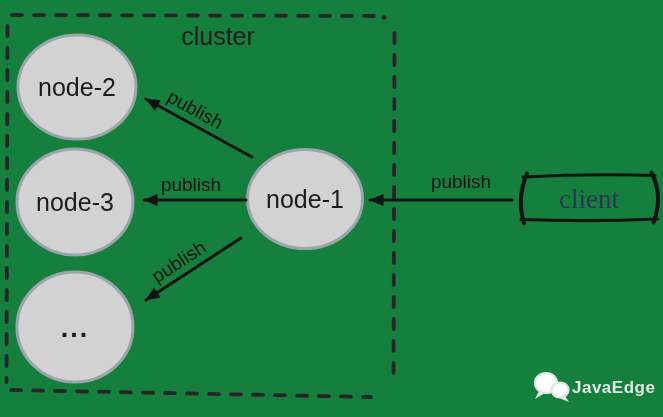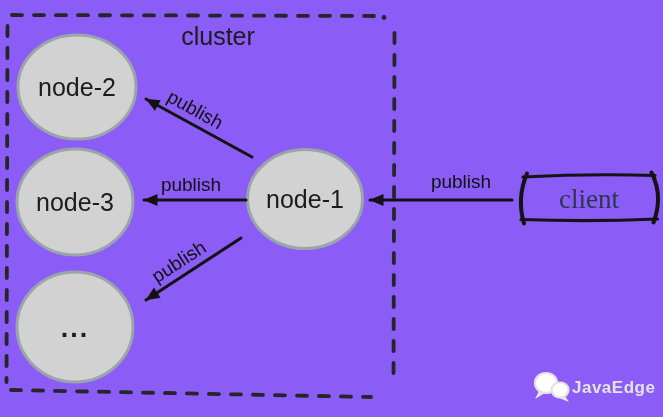--- a/index.html
+++ b/index.html
@@ -5,21 +5,21 @@
   html, body {
     margin: 0;
     padding: 0;
     background: #ffffff;
     font-family: "Liberation Sans", sans-serif;
   }
   .stage {
     position: relative;
     width: 663px;
     height: 417px;
-    background: #8b5cf6;
+    background: #15803d;
     overflow: hidden;
   }
   svg { display: block; }
   .node-circle {
     fill: #d2d2d2;
     stroke: #9aa5ab;
     stroke-width: 3;
   }
   .node-label {
     font-family: "Liberation Sans", sans-serif;

